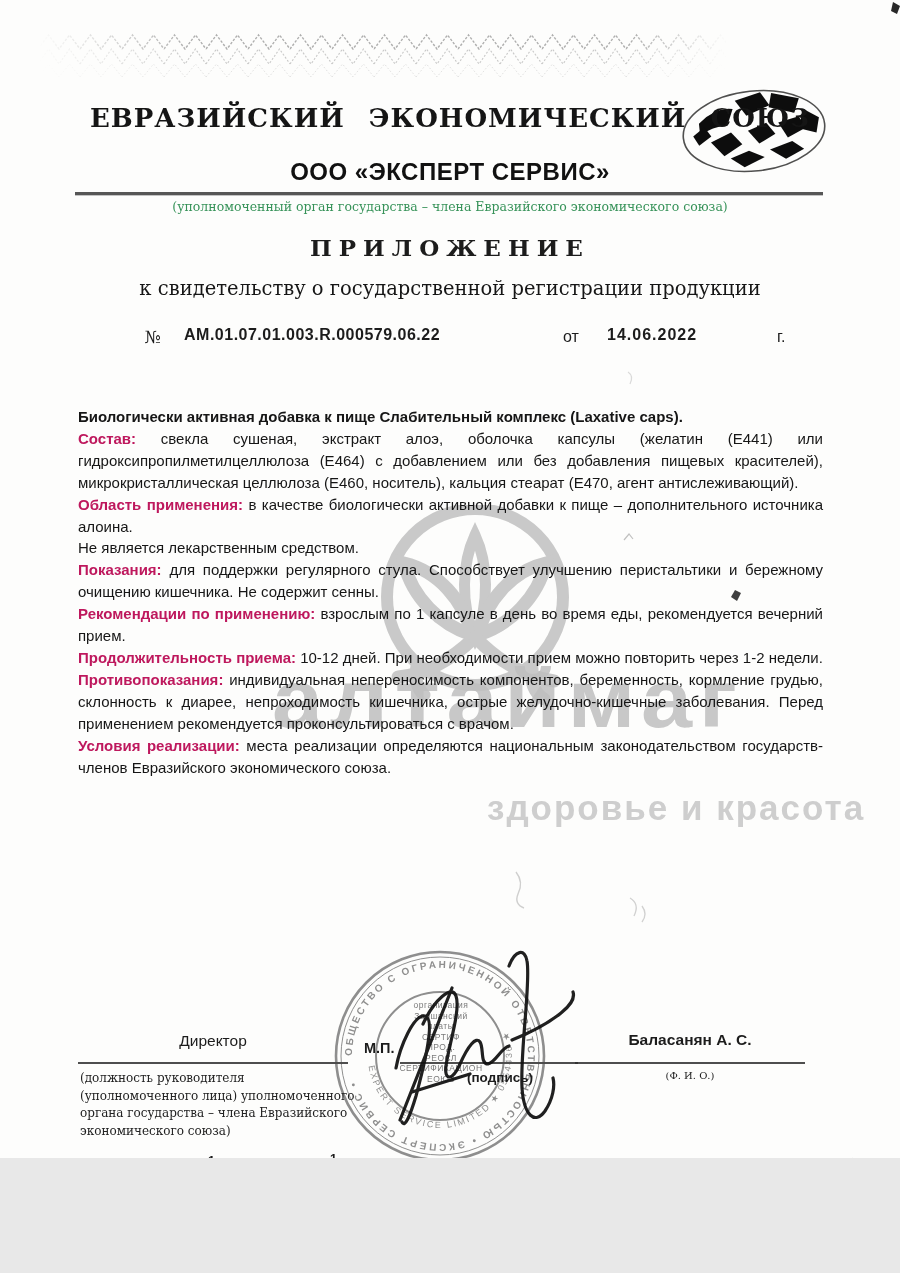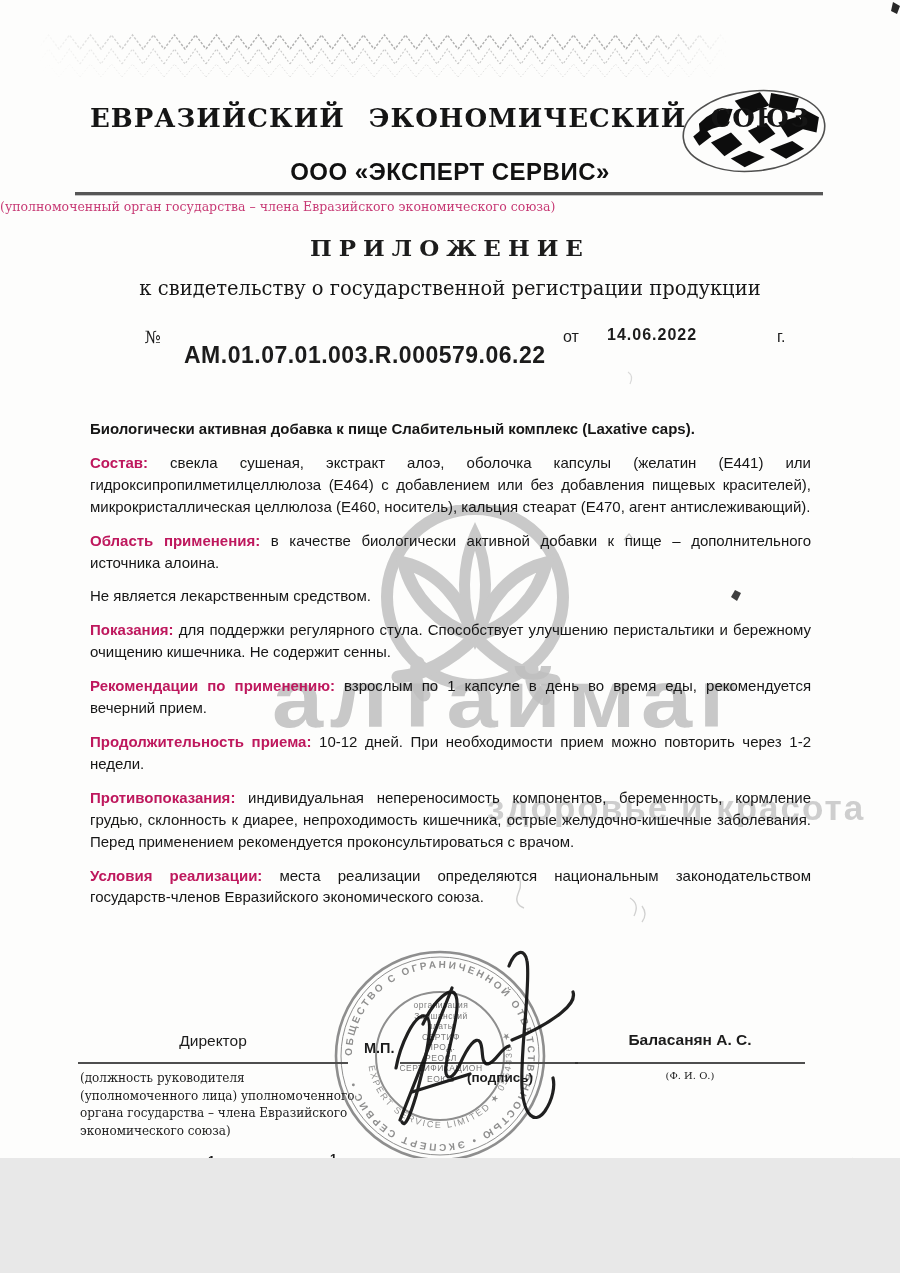--- a/index.html
+++ b/index.html
@@ -11,36 +11,36 @@
      -webkit-mask-image:linear-gradient(90deg,transparent 0,#000 22%,#000 86%,transparent 100%);
      mask-image:linear-gradient(90deg,transparent 0,#000 22%,#000 86%,transparent 100%);}
   
   .union-title{left:0;right:0;top:103px;text-align:center;
      font-family:"DejaVu Serif","Liberation Serif",serif;font-size:26px;font-weight:700;
      letter-spacing:1px;word-spacing:14px;color:#151515;}
   .org-name{left:0;right:0;top:158px;text-align:center;font-size:24px;font-weight:700;
      letter-spacing:.5px;color:#111;}
   .rule{left:75px;width:748px;top:192px;height:0;border-top:3px solid #3a3a3a;
      box-shadow:0 1px 0 rgba(60,60,60,.35);opacity:.85;}
-  .org-caption{left:0;right:0;top:199px;
-     font-family:"DejaVu Serif","Liberation Serif",serif;font-size:12.5px;color:#be185d;opacity:.85;}
+  .org-caption{left:0;right:0;top:199px;text-align:center;
+     font-family:"DejaVu Serif","Liberation Serif",serif;font-size:12.5px;color:#15803d;opacity:.85;}
   .doc-title{left:0;right:0;top:234px;text-align:center;
      font-family:"DejaVu Serif","Liberation Serif",serif;font-size:23px;font-weight:700;letter-spacing:7px;}
   .doc-subtitle{left:0;right:0;top:277px;text-align:center;
      font-family:"DejaVu Serif","Liberation Serif",serif;font-size:19.5px;color:#161616;}
   .reg-row{left:0;top:326px;width:900px;height:26px;font-size:18px;}
   .reg-row .no{position:absolute;left:145px;top:1px;font-family:"DejaVu Serif",serif;font-size:17px;}
-  .reg-row .num{position:absolute;left:184px;top:0;font-weight:700;letter-spacing:.5px;font-size:23px;margin-top:16px;}
+  .reg-row .num{position:absolute;left:184px;top:0;font-weight:700;letter-spacing:.5px;font-size:16px;}
   .reg-row .ot{position:absolute;left:563px;top:2px;font-size:16px;}
   .reg-row .date{position:absolute;left:607px;top:0;font-weight:700;letter-spacing:1px;font-size:16px;}
   .reg-row .g{position:absolute;left:777px;top:2px;font-size:16px;}
   
   .body-text{left:78px;top:406px;width:745px;font-size:15px;line-height:21.9px;
      color:#161616;z-index:3;}
-  .body-text p{margin:12px;text-align:justify;}
+  .body-text p{margin:0;text-align:justify;}
   .body-text b{color:#be185d;}
   
   .wm{z-index:1;pointer-events:none;}
   .wm-brand{left:272px;top:652px;font-size:82px;font-weight:700;color:#bfbfbf;
      letter-spacing:6px;transform:scaleX(1.12);transform-origin:left;opacity:.85;}
   .wm-tagline{left:487px;top:788px;font-size:35px;font-weight:700;color:#c6c6c6;letter-spacing:2px;opacity:.85;}
   
   .sig-line{height:0;border-top:2px solid #2f2f2f;opacity:.85;}
   .pos-label{left:78px;top:1032px;width:270px;text-align:center;font-size:15.5px;z-index:4;}
   .pos-caption{left:80px;top:1070px;width:300px;font-family:"DejaVu Serif","Liberation Serif",serif;

